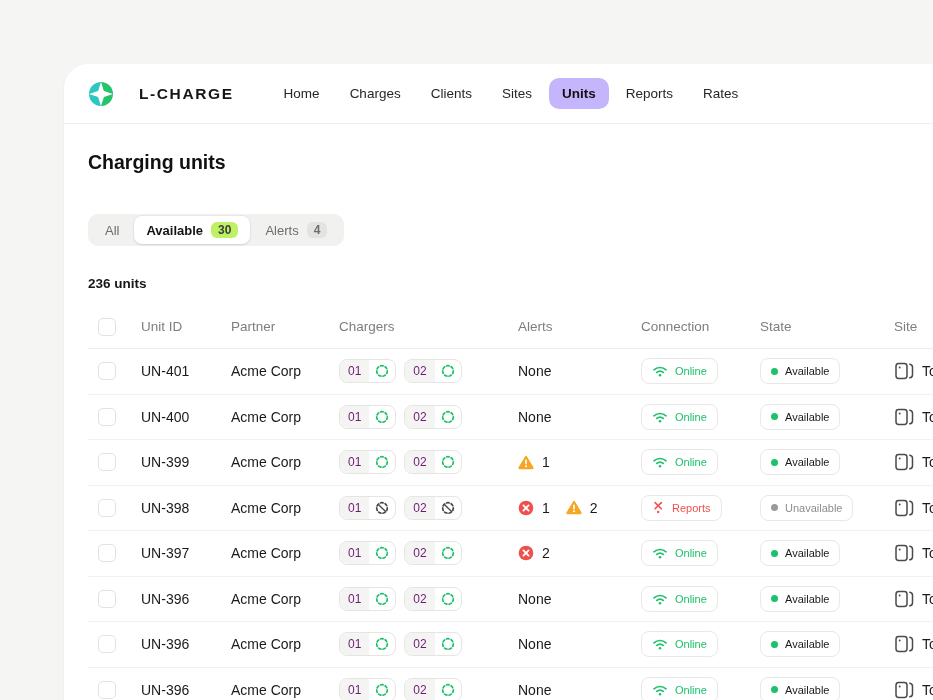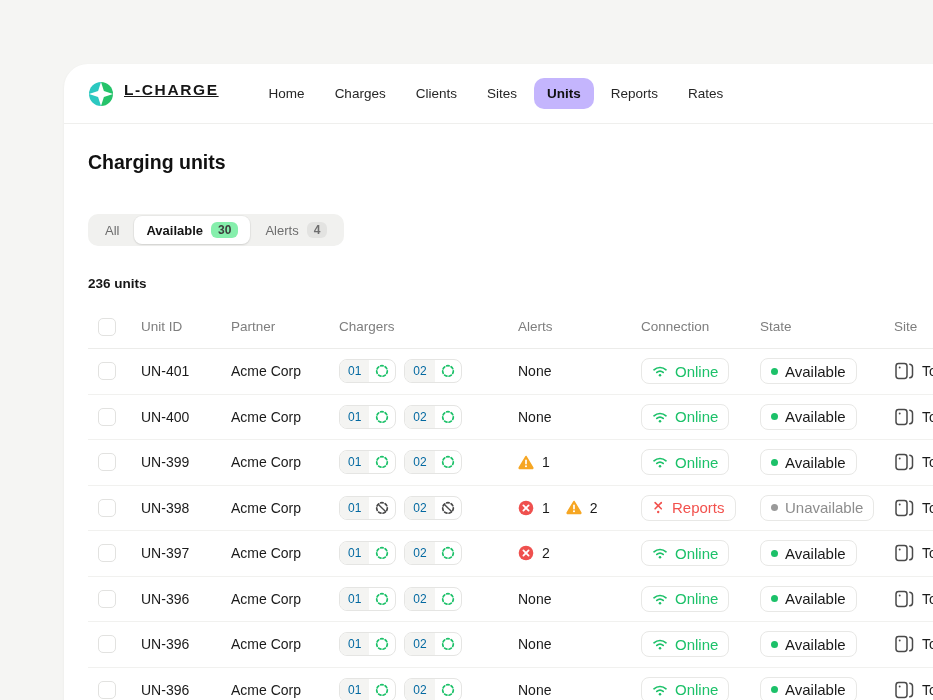--- a/index.html
+++ b/index.html
@@ -18,21 +18,21 @@
     border-top-left-radius: 24px;
     box-shadow: 0 1px 3px rgba(0,0,0,0.05);
   }
   
   .topbar {
     height: 60px;
     display: flex; align-items: center;
     padding: 0 24px;
     border-bottom: 1px solid #EFEFED;
   }
-  .brand { display: flex; align-items: flex-start; gap: 10px; cursor: pointer; text-decoration: underline; }
+  .brand { display: flex; align-items: center; gap: 25px; cursor: pointer; }
   .brand-name {
     font-size: 15.5px; font-weight: 700; letter-spacing: 1.6px; color: #161616;
   }
   .nav { display: flex; align-items: flex-start; gap: 4px; margin-left: 37px; }
   .nav-item {
     font-size: 13.5px; color: #262626;
     padding: 8px 13px; border-radius: 10px; cursor: pointer; white-space: nowrap;
   }
   .nav-item.active { background: #c4b5fd; font-weight: 700; color: #111; }
   
@@ -51,21 +51,21 @@
   }
   .tab.active {
     background: #FFFFFF; color: #141414; font-weight: 700;
     box-shadow: 0 1px 2px rgba(0,0,0,0.10), 0 0 0 1px rgba(0,0,0,0.03);
     padding: 6px 12px;
   }
   .tab-badge {
     font-size: 12px; font-weight: 600; color: #6E6E6E;
     background: #E3E3E1; border-radius: 6px; padding: 1px 7px;
   }
-  .tab.active .tab-badge { background: #86efac; color: #3D3D3D; }
+  .tab.active .tab-badge { background: #bef264; color: #3D3D3D; }
   .units-count { margin-top: 30px; font-size: 13.5px; font-weight: 700; color: #161616; }
   
   .table { margin-top: 14px; width: 1016px; }
   .trow { display: flex; align-items: center; }
   .thead-row {
     height: 44px; border-bottom: 1px solid #ECECEA;
     color: #7E7E7E; font-size: 13.5px;
   }
   .tbody-row { height: 45.5px; border-bottom: 1px solid #F1F1EF; font-size: 14px; }
   .cell { flex: none; display: flex; align-items: center; }
@@ -81,33 +81,33 @@
     width: 18px; height: 18px;
     border: 1.5px solid #E2E2E0; border-radius: 5px;
     background: #fff; cursor: pointer;
   }
   
   .charger {
     display: inline-flex; align-items: stretch; height: 24px;
     border: 1px solid #E5E5E3; border-radius: 8px; overflow: hidden; background: #fff;
   }
   .charger-num {
-    background: #F4F4F2; color: #0369a1; font-size: 12px;
+    background: #F4F4F2; color: #701a75; font-size: 12px;
     display: flex; align-items: center; padding: 0 8px;
   }
   .charger-icon { width: 26px; display: flex; align-items: center; justify-content: center; }
   
   .alert-group { display: inline-flex; align-items: center; gap: 8px; }
   .alert-count { font-size: 14px; color: #1A1A1A; }
   
   .pill {
     display: inline-flex; align-items: center; gap: 7px;
     height: 26px; padding: 0 10px;
     border: 1px solid #E8E8E6; border-radius: 8px; background: #fff;
-    font-size: 15px; white-space: nowrap;
+    font-size: 11px; white-space: nowrap;
   }
   .pill-online  { color: var(--green, #1CC169); font-weight: 500; }
   .pill-offline { color: var(--red, #F2514D);  font-weight: 500; }
   .state-dot { width: 7px; height: 7px; border-radius: 50%; }
   .state-available .state-dot   { background: var(--green, #1CC169); }
   .state-unavailable .state-dot { background: #9A9A9A; }
   .state-available   { color: #1A1A1A; }
   .state-unavailable { color: #8D8D8D; }
   .site-label { color: #1A1A1A; white-space: nowrap; }
 </style>

